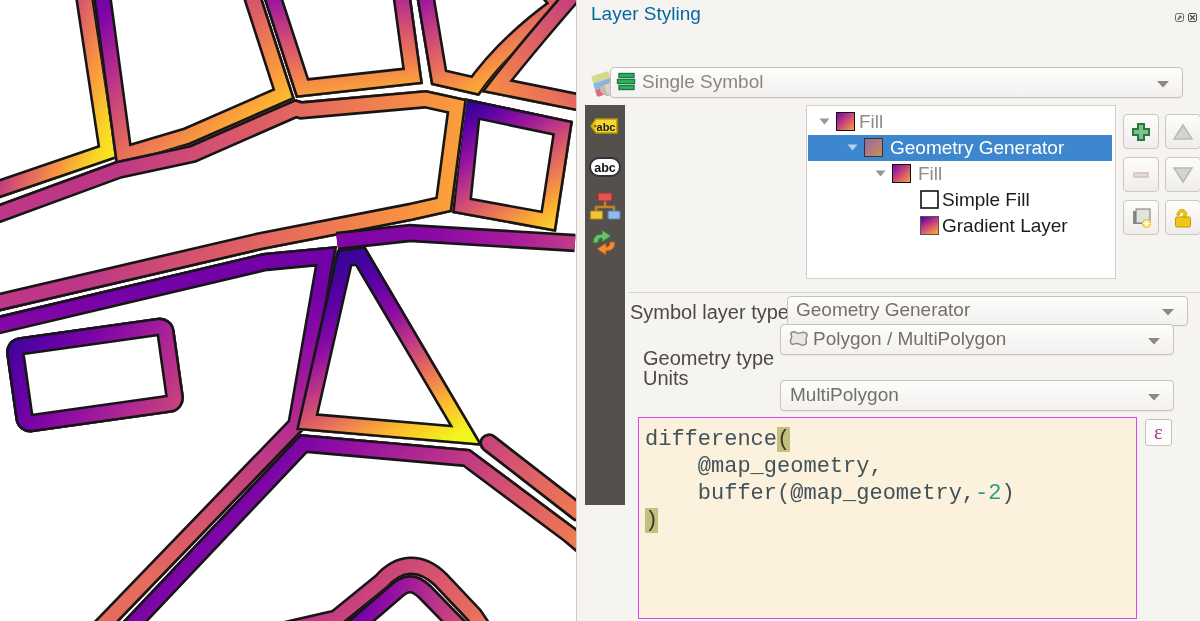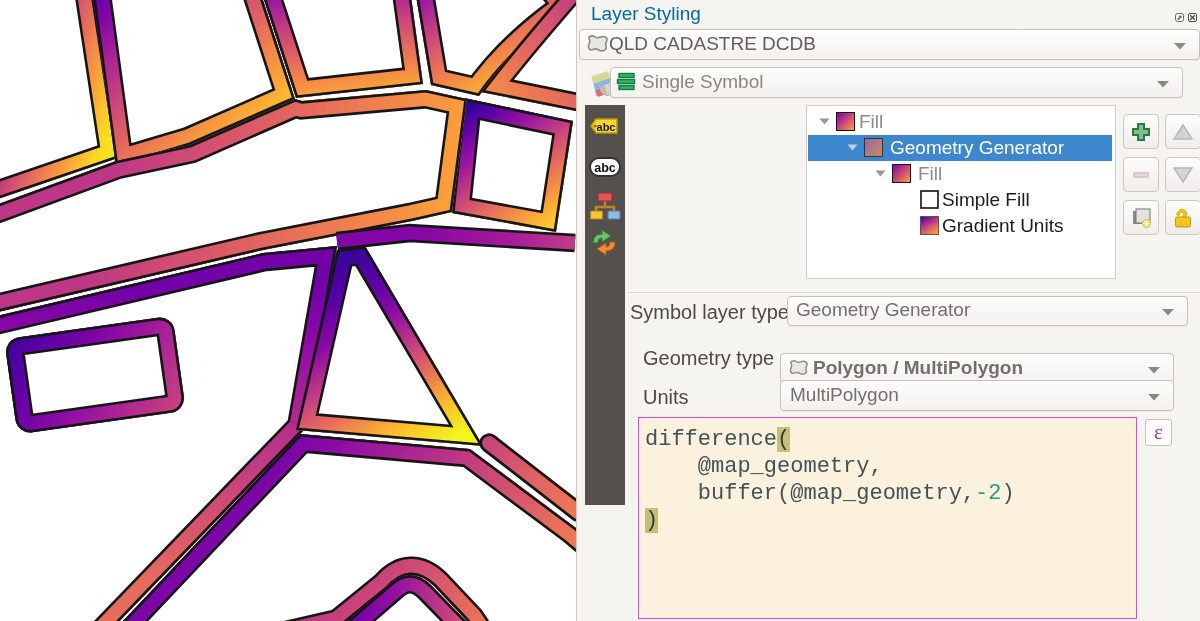--- a/index.html
+++ b/index.html
@@ -269,29 +269,20 @@
   <div id="title">Layer Styling</div>
   <div class="ticon" style="right:4px"><svg width="9" height="9" viewBox="0 0 9 9">
         <rect x="0.5" y="0.5" width="8" height="8" rx="1.5" fill="none" stroke="#4d4d4d"></rect>
         <path d="M2.2,6.8 L6.8,2.2 M6.8,6.8 L2.2,2.2" stroke="#4d4d4d" stroke-width="1.3"></path>
       </svg></div>
   <div class="ticon" style="right:17px"><svg width="9" height="9" viewBox="0 0 9 9">
         <rect x="0.5" y="0.5" width="8" height="8" rx="2" fill="none" stroke="#6a6a6a"></rect>
         <path d="M2.5,6.5 L6,3 M6,3 l-2.3,0.2 M6,3 l-0.2,2.3 M2.5,6.5l2,-0.4" stroke="#6a6a6a" stroke-width="1.1" fill="none"></path>
       </svg></div>
 
-  <div class="combo" style="left:2px;top:29px;width:619px;height:29px;">
-    <svg class="cicon" width="24" height="20" viewBox="0 0 24 20" style="left:6px;top:4px">
-        <path d="M3.5,5.5 Q2,3.5 4,2.5 Q6.5,1.2 9,2.8 Q11.5,4.5 14.5,3 Q17,1.8 19.5,3.2 Q22,4.8 20.5,7.5 Q19,10 20,12.5 Q21,15.5 18,16.5 Q15,17.5 12.5,15.8 Q10,14.2 7,15.5 Q4,16.8 2.8,14 Q2,11.8 3.2,9.5 Q4.5,7.5 3.5,5.5 Z" fill="#e9e7e4" stroke="#8d8a85" stroke-width="1.6"></path>
-      </svg>
-    <span class="ctext" style="left:29px;color:#63605c">QLD CADASTRE DCDB</span>
-    <svg class="carrow" width="14" height="8" viewBox="0 0 14 8">
-        <path d="M1,1 L13,1 L7,7.5 Z" fill="#8c8883"></path>
-      </svg>
-  </div>
 
   <svg width="32" height="32" viewBox="0 0 32 32" style="position:absolute;left:13px;top:70px">
     <g transform="rotate(-16 13 15)">
       <path d="M4,6 Q3,4 6,3.5 L20,3 Q22,3 22,5 L22,10 L4,11 Z" fill="#d3da8c"></path>
       <path d="M4,11 L22,10 L22,17 L4,18 Z" fill="#8cb5e3"></path>
       <path d="M4,18 L22,17 L22,22 Q22,24 19,24.5 L6,25 Q4,25 4,23 Z" fill="#dd6b7c"></path>
     </g>
     <path d="M13,15 L25,10 L29,20 L17,26 Z" fill="#d8d3c9" stroke="#a8a196" stroke-width="1"></path>
     <path d="M13,15 L17,26 L13,24 Q10,22 10,18 Z" fill="#c2bcb1"></path>
     <path d="M21,13 L28,4.5 Q29.5,3 31,4.5 Q32,6 30.5,7.5 L24,15 Z" fill="#c7a25e" stroke="#96763e" stroke-width="0.8"></path>
@@ -386,21 +377,21 @@
       <svg class="sw" style="left:112px" width="19" height="19">
           <defs>
             <linearGradient id="ts3" x1="0.2" y1="0" x2="0.8" y2="1">
               <stop offset="0" stop-color="#5601a4"></stop>
               <stop offset="0.5" stop-color="#cc4778"></stop>
               <stop offset="1" stop-color="#fca636"></stop>
             </linearGradient>
           </defs>
           <rect x="0.5" y="0.5" width="18" height="18" fill="url(#ts3)" stroke="#555"></rect>
         </svg>
-      <span class="tt" style="left:134px;color:#1c1c1c">Gradient Units</span>
+      <span class="tt" style="left:134px;color:#1c1c1c">Gradient Layer</span>
       </div>
   </div>
 
   <div class="sbtn" style="left:546px;top:114px">
       <svg width="20" height="20" viewBox="0 0 20 20">
         <path d="M7,2 L13,2 L13,7 L18,7 L18,13 L13,13 L13,18 L7,18 L7,13 L2,13 L2,7 L7,7 Z" fill="#7fbf8f" stroke="#2a7a40" stroke-width="2"></path>
       </svg>
     </div>
   <div class="sbtn" style="left:588px;top:114px">
       <svg width="22" height="18" viewBox="0 0 22 18">
@@ -438,31 +429,31 @@
 
   <span class="lbl" style="left:53px;top:301px;color:#4d4a46">Symbol layer type</span>
   <div class="combo" style="left:210px;top:296px;width:399px;height:28px;">
       <span class="ctext" style="left:8px;color:#73706b">Geometry Generator</span>
       <svg class="carrow" width="14" height="8" viewBox="0 0 14 8">
         <path d="M1,1 L13,1 L7,7.5 Z" fill="#8c8883"></path>
       </svg>
     </div>
 
   <span class="lbl" style="left:66px;top:347px;color:#4d4a46">Geometry type</span>
-  <div class="combo" style="left:203px;top:353px;width:392px;height:29px;font-weight:bold;">
+  <div class="combo" style="left:203px;top:324px;width:392px;height:29px;">
     <svg class="cicon" width="22" height="18" viewBox="0 0 24 20" style="left:7px;top:5px">
         <path d="M3.5,5.5 Q2,3.5 4,2.5 Q6.5,1.2 9,2.8 Q11.5,4.5 14.5,3 Q17,1.8 19.5,3.2 Q22,4.8 20.5,7.5 Q19,10 20,12.5 Q21,15.5 18,16.5 Q15,17.5 12.5,15.8 Q10,14.2 7,15.5 Q4,16.8 2.8,14 Q2,11.8 3.2,9.5 Q4.5,7.5 3.5,5.5 Z" fill="#e9e7e4" stroke="#8d8a85" stroke-width="1.6"></path>
       </svg>
     <span class="ctext" style="left:32px;color:#73706b">Polygon / MultiPolygon</span>
     <svg class="carrow" width="14" height="8" viewBox="0 0 14 8">
         <path d="M1,1 L13,1 L7,7.5 Z" fill="#8c8883"></path>
       </svg>
     </div>
 
-  <span class="lbl" style="left:66px;top:386px;color:#4d4a46">Units</span>
+  <span class="lbl" style="left:66px;top:367px;color:#4d4a46">Units</span>
   <div class="combo" style="left:203px;top:380px;width:392px;height:29px;">
       <span class="ctext" style="left:9px;color:#73706b">MultiPolygon</span>
       <svg class="carrow" width="14" height="8" viewBox="0 0 14 8">
         <path d="M1,1 L13,1 L7,7.5 Z" fill="#8c8883"></path>
       </svg>
     </div>
 
   <div id="expr">
     <div class="cl" style="top:9px"><span class="fn">difference</span><span class="hl">(</span></div>
     <div class="cl" style="top:36px"><span style="color:#40525a">&nbsp;&nbsp;&nbsp;&nbsp;@map_geometry,</span></div>

